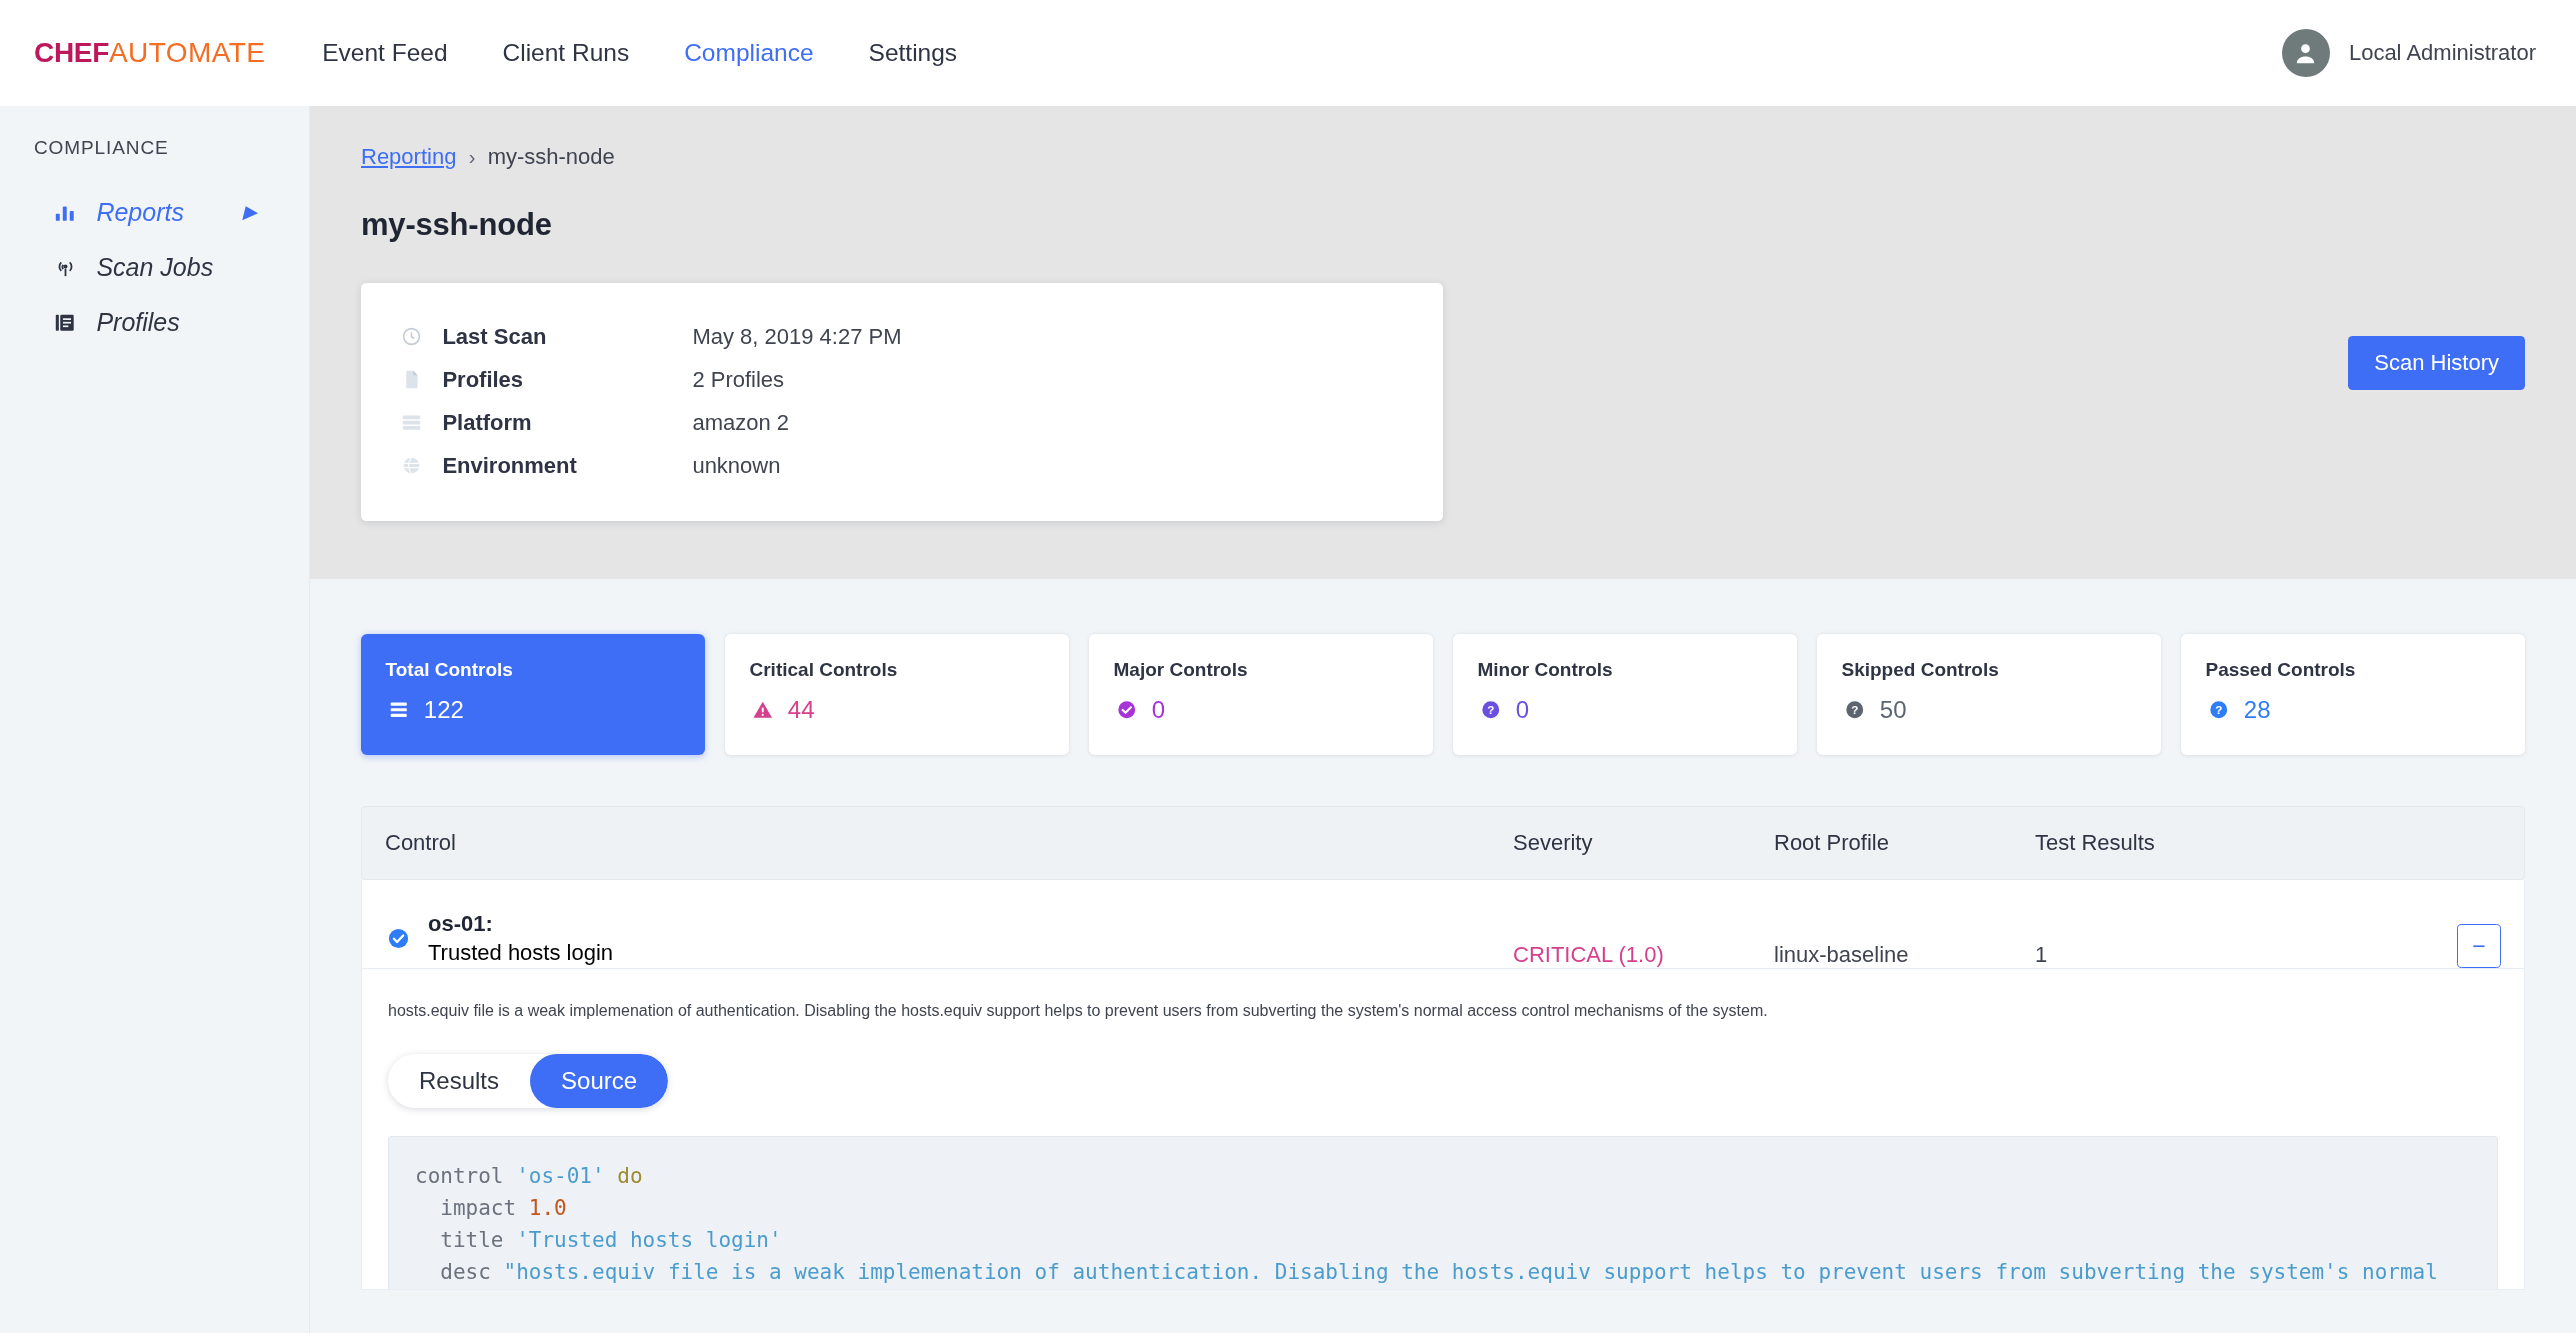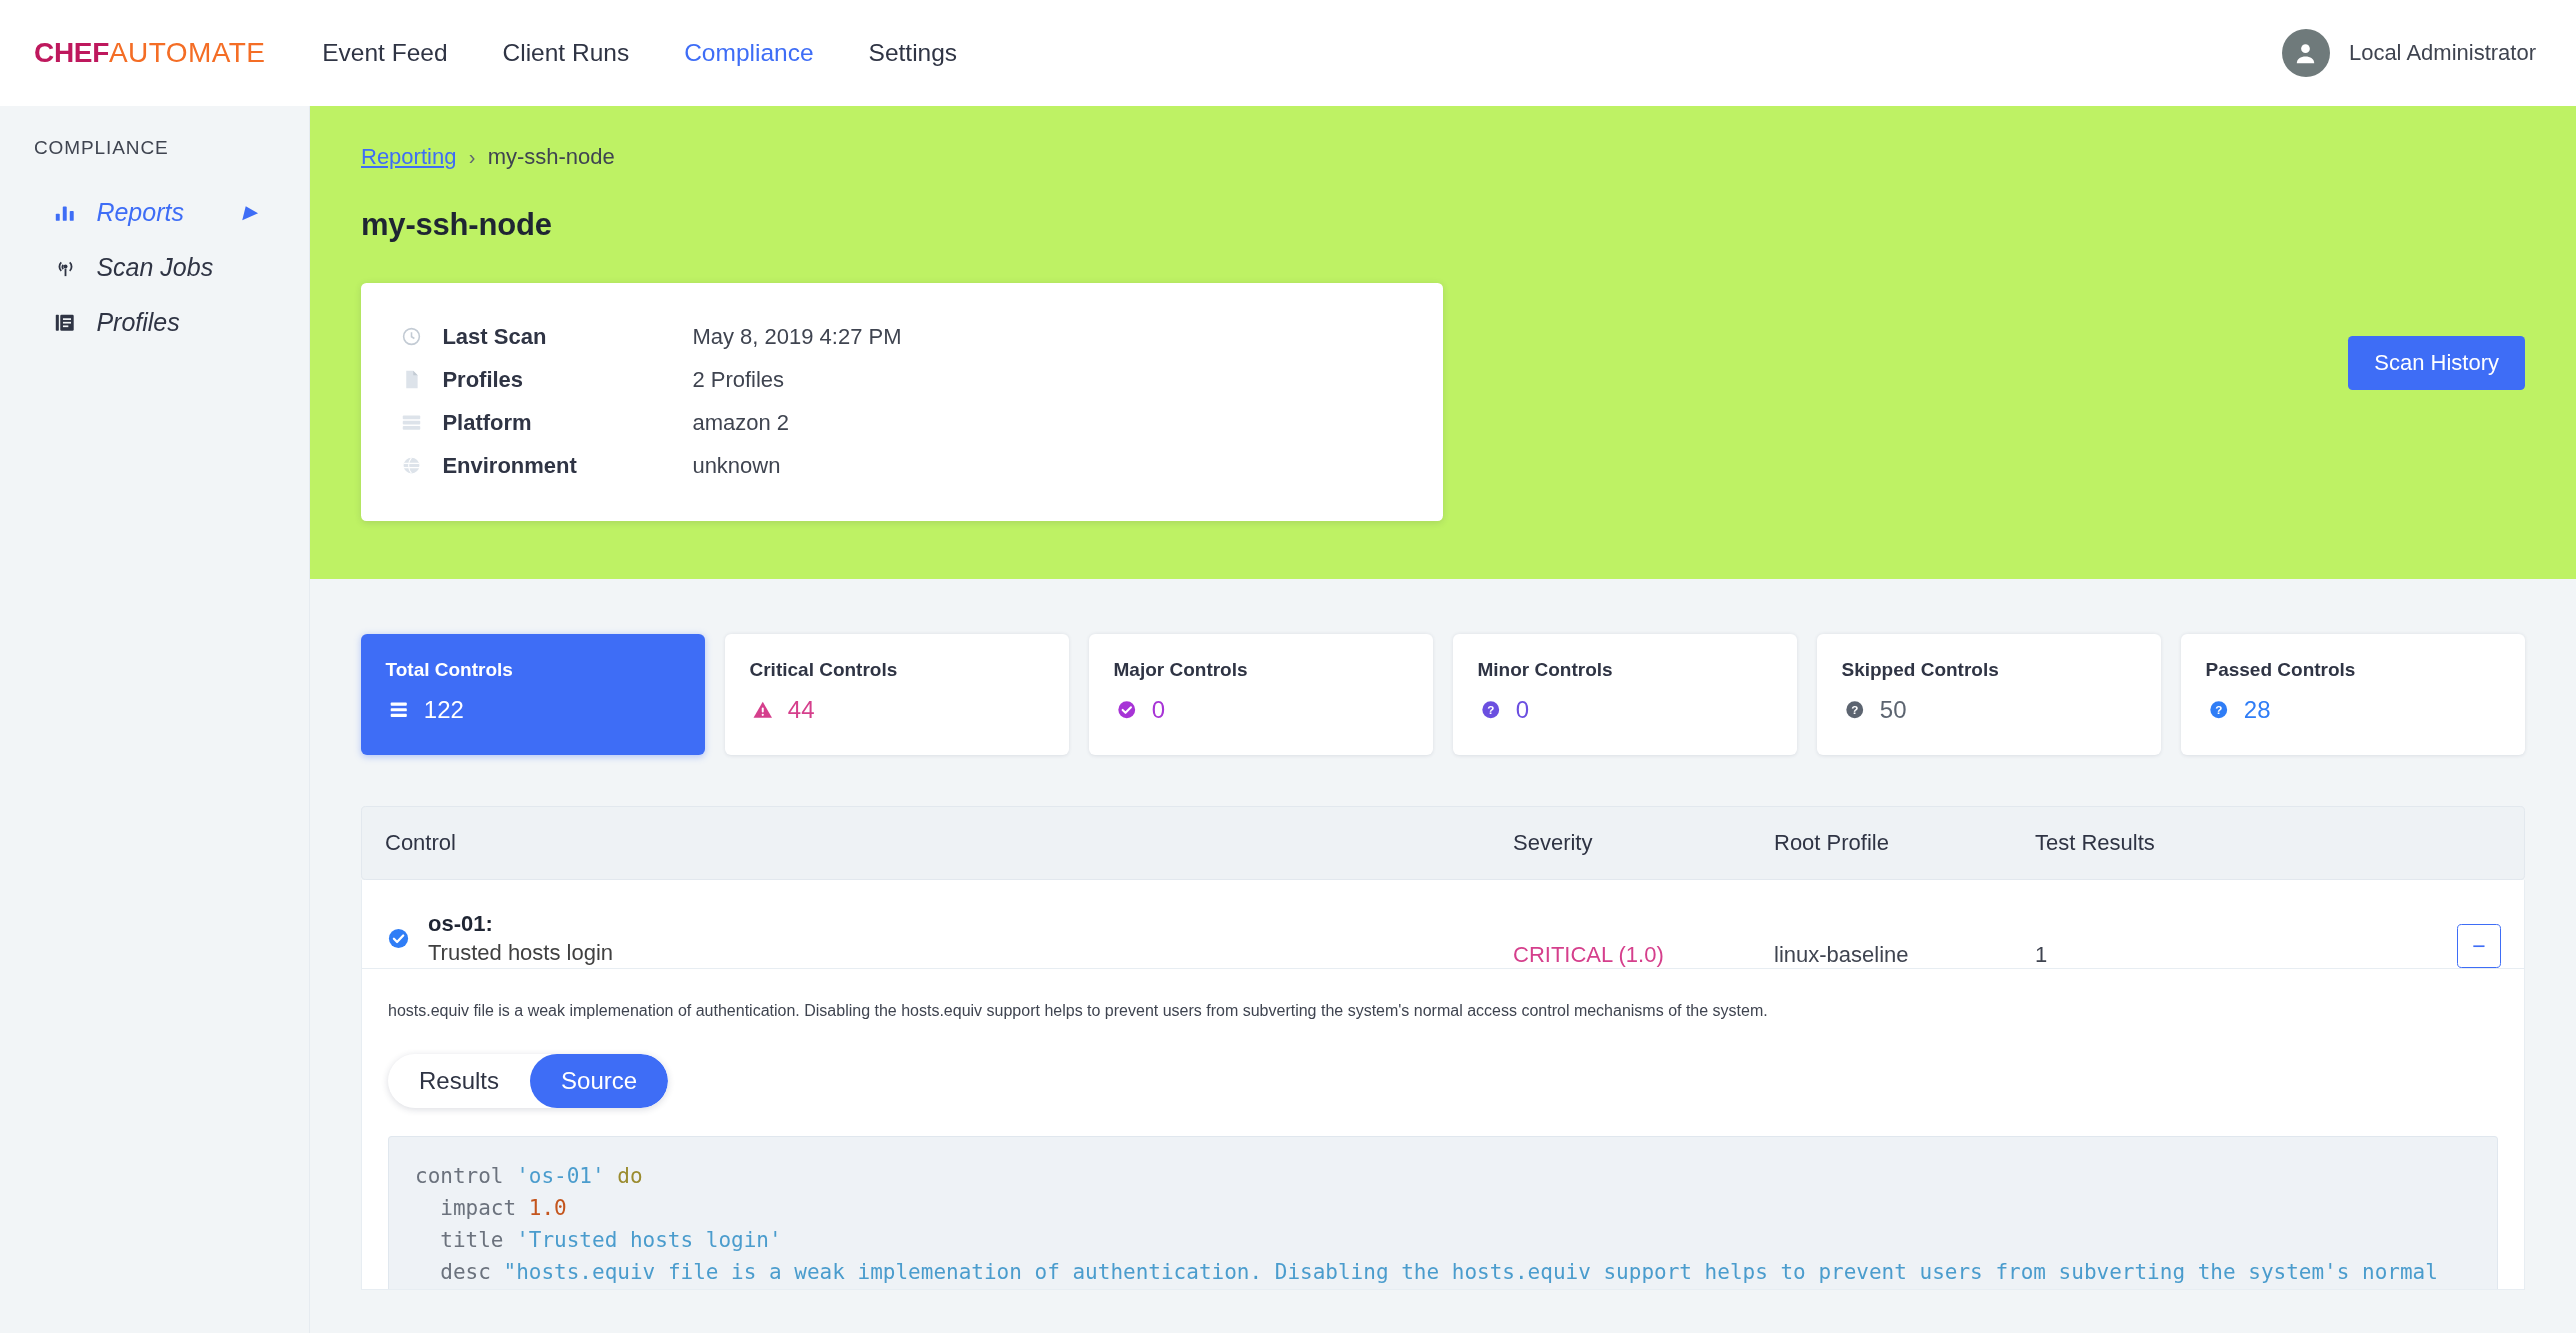--- a/index.html
+++ b/index.html
@@ -85,21 +85,21 @@
     position: relative;
     font-style: italic;
   }
   .side-item.active { color: #3e6df6; }
   .side-icon { width: 26px; height: 26px; display: flex; align-items: center; justify-content: center; flex: 0 0 26px; }
   .side-caret { margin-left: auto; color: #3e6df6; font-size: 18.4px; line-height: 1; }
 
   .content { flex: 1; min-width: 0; position: relative; }
 
   
-  .content-top { background: #bef264; padding: 38px 34px 0 51px; height: 473px; }
+  .content-top { background: #e5e5e5; padding: 38px 34px 0 51px; height: 473px; }
 
   .breadcrumb { font-size: 22px; display: flex; align-items: center; gap: 12.3px; }
   .breadcrumb a { color: #3e6df6; text-decoration: underline; cursor: pointer; }
   .breadcrumb .sep { color: #5c6272; font-size: 20px; }
   .breadcrumb .crumb-current { color: #3f4450; }
 
   .page-title { font-size: 31px; font-weight: 700; color: #1f2533; margin-top: 37px; letter-spacing: -0.2px; }
 
   .info-card {
     margin-top: 40px;
@@ -175,21 +175,21 @@
     display: flex;
     align-items: flex-end;
     height: 89px;
     padding: 0 23px;
     font-size: 22px;
   }
   .ctrl-cell { display: flex; align-items: center; }
   .status-dot { width: 26px; flex: 0 0 26px; margin-right: 17px; display: flex; align-items: center; justify-content: center; }
   .ctrl-name { line-height: 1.35; }
   .ctrl-id { font-weight: 700; color: #1f2533; display: block; }
-  .ctrl-title { color: #404040; display: block; }
+  .ctrl-title { color: #000000; display: block; }
   .sev-critical { color: #d53f8c; }
   .collapse-btn {
     width: 44px; height: 44px;
     border: 1.5px solid #3e6df6;
     border-radius: 4.6px;
     background: #ffffff;
     color: #3e6df6;
     font-size: 23px;
     line-height: 1;
     display: flex; align-items: center; justify-content: center;

